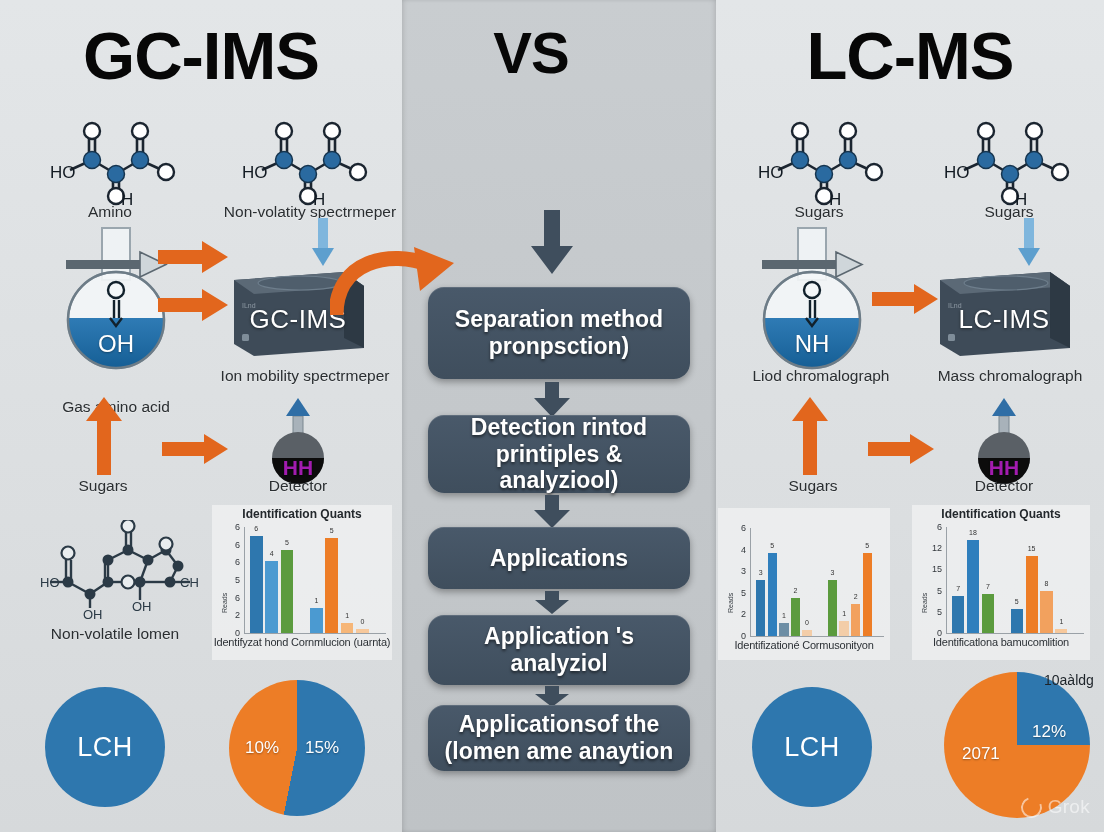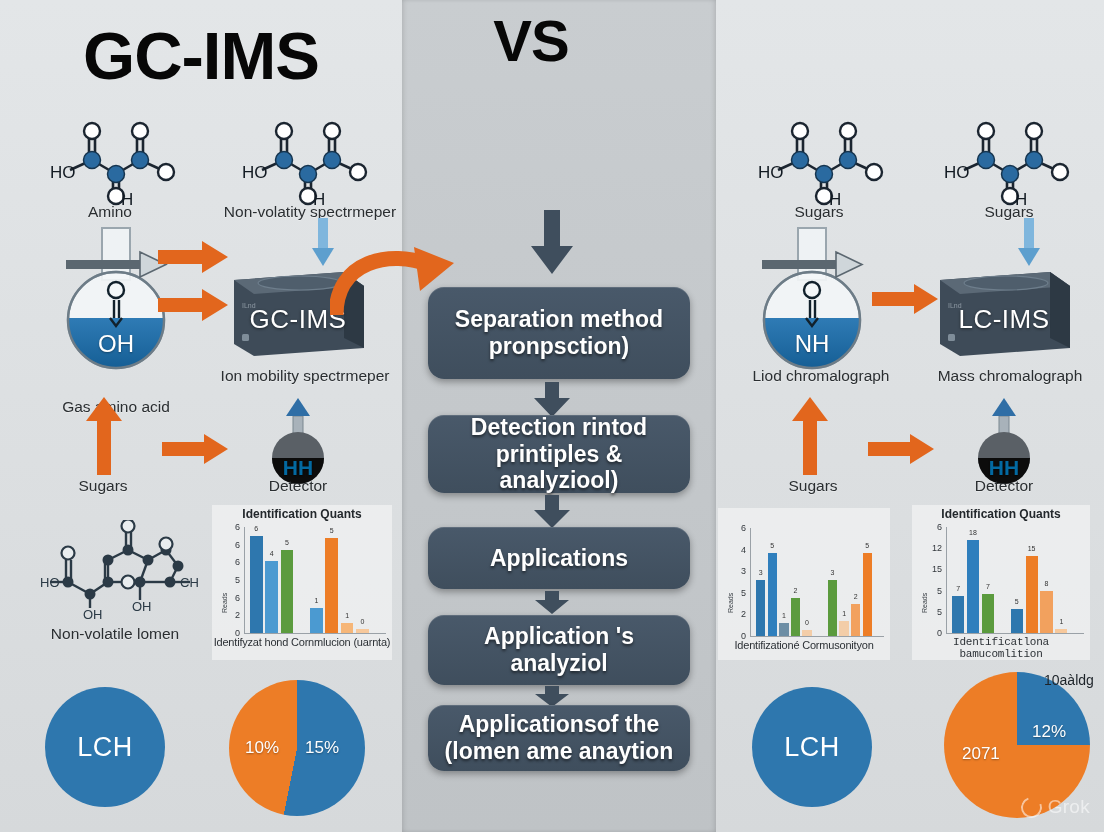--- a/index.html
+++ b/index.html
@@ -16,21 +16,21 @@
   .panel-center{left:402px;width:314px;background:linear-gradient(180deg,#c9cdd0 0%,#c4c8cb 50%,#bfc3c6 100%);
                 box-shadow:inset 3px 0 6px -3px rgba(0,0,0,.18), inset -3px 0 6px -3px rgba(0,0,0,.18);}
   .panel-right{left:716px;width:388px;background:linear-gradient(180deg,#e3e6e8 0%,#dcdfe1 55%,#d6d9db 100%);}
 
   
   .col-title{
     position:absolute;text-align:center;font-weight:bold;color:#070707;
     letter-spacing:-1px;line-height:1;
   }
   #gcims-title{left:0;width:402px;top:22px;font-size:67px;}
-  #vs-title{left:402px;width:258px;top:12px;font-size:58px;}
+  #vs-title{left:402px;width:258px;top:24px;font-size:58px;}
   #lcms-title{left:716px;width:388px;top:22px;font-size:67px;}
 
   
   .abs{position:absolute;}
   .cap{
     position:absolute;text-align:center;color:#2a2e31;font-size:15.5px;
     white-space:nowrap;text-shadow:0 1px 0 rgba(255,255,255,.35);
   }
 
   
@@ -44,21 +44,21 @@
   .instr{position:absolute;}
   .instr .lbl{
     position:absolute;color:#fff;font-size:26px;font-weight:400;
     letter-spacing:.5px;text-shadow:0 1px 3px rgba(0,0,0,.55);
     width:100%;text-align:center;
   }
 
   
   .detector{position:absolute;}
   .detector .hh{
-    position:absolute;left:0;width:100%;text-align:center;color:#0369a1;
+    position:absolute;left:0;width:100%;text-align:center;color:#a21caf;
     font-size:21px;font-weight:bold;text-shadow:0 1px 2px rgba(0,0,0,.6);
   }
 
   
   .oarrow{position:absolute;}
 
   
   .flowbox{
     position:absolute;left:428px;width:262px;
     background:linear-gradient(180deg,#49596a 0%,#3f4e5d 100%);
@@ -122,20 +122,21 @@
 <body>
 
 <div class="stage">
 
   <div class="panel panel-left"></div>
   <div class="panel panel-center"></div>
   <div class="panel panel-right"></div>
 
   <div class="col-title" id="gcims-title">GC-IMS</div>
   <div class="col-title" id="vs-title">VS</div>
+  <div class="col-title" id="lcms-title">LC-MS</div>
 
   <div class="mol" style="left:48px;top:118px;">
     <svg width="136" height="90" viewBox="0 0 136 90">
       <g stroke="#1b2530" stroke-width="2.6" fill="none">
         <line x1="44" y1="42" x2="22" y2="52"></line>
         <line x1="44" y1="42" x2="68" y2="56"></line>
         <line x1="68" y1="56" x2="92" y2="42"></line>
         <line x1="92" y1="42" x2="114" y2="52"></line>
         <line x1="41" y1="40" x2="41" y2="18"></line>
           <line x1="47" y1="40" x2="47" y2="18"></line>
@@ -614,21 +615,21 @@
         <div class="bar" style="left: 77.5122px; width: 12.2px; height: 76.85px; background: rgb(237, 125, 38);">
           <span class="vlab">15</span>
         </div>
         <div class="bar" style="left: 92.3902px; width: 12.2px; height: 42.4px; background: rgb(242, 161, 94);">
           <span class="vlab">8</span>
         </div>
         <div class="bar" style="left: 107.268px; width: 12.2px; height: 3.71px; background: rgb(247, 200, 155);">
           <span class="vlab">1</span>
         </div>
       </div>
-    <div class="xlab" style="top:131px;left:0;font-family:Liberation Mono, monospace;">Identificatlona bamucomlition</div>
+    <div class="xlab" style="top:131px;left:0;">Identificatlona bamucomlition</div>
   </div>
 
   <div class="pie pie-solid" style="left:752px;top:687px;width:120px;height:120px;">
     <span>LCH</span>
   </div>
   <div class="pie" id="right-pie" style="left: 944px; top: 672px; width: 146px; height: 146px; background: conic-gradient(rgb(46, 119, 174) 0deg, rgb(46, 119, 174) 90deg, rgb(237, 125, 38) 90deg, rgb(237, 125, 38) 360deg);">
     <span class="plab" style="left:88px;top:50px;">12%</span>
     <span class="plab" style="left:18px;top:72px;">2071</span>
   </div>
   <div class="abs" style="left:1044px;top:672px;font-size:14px;color:#1d2329;white-space:nowrap;">10aàldg</div>

